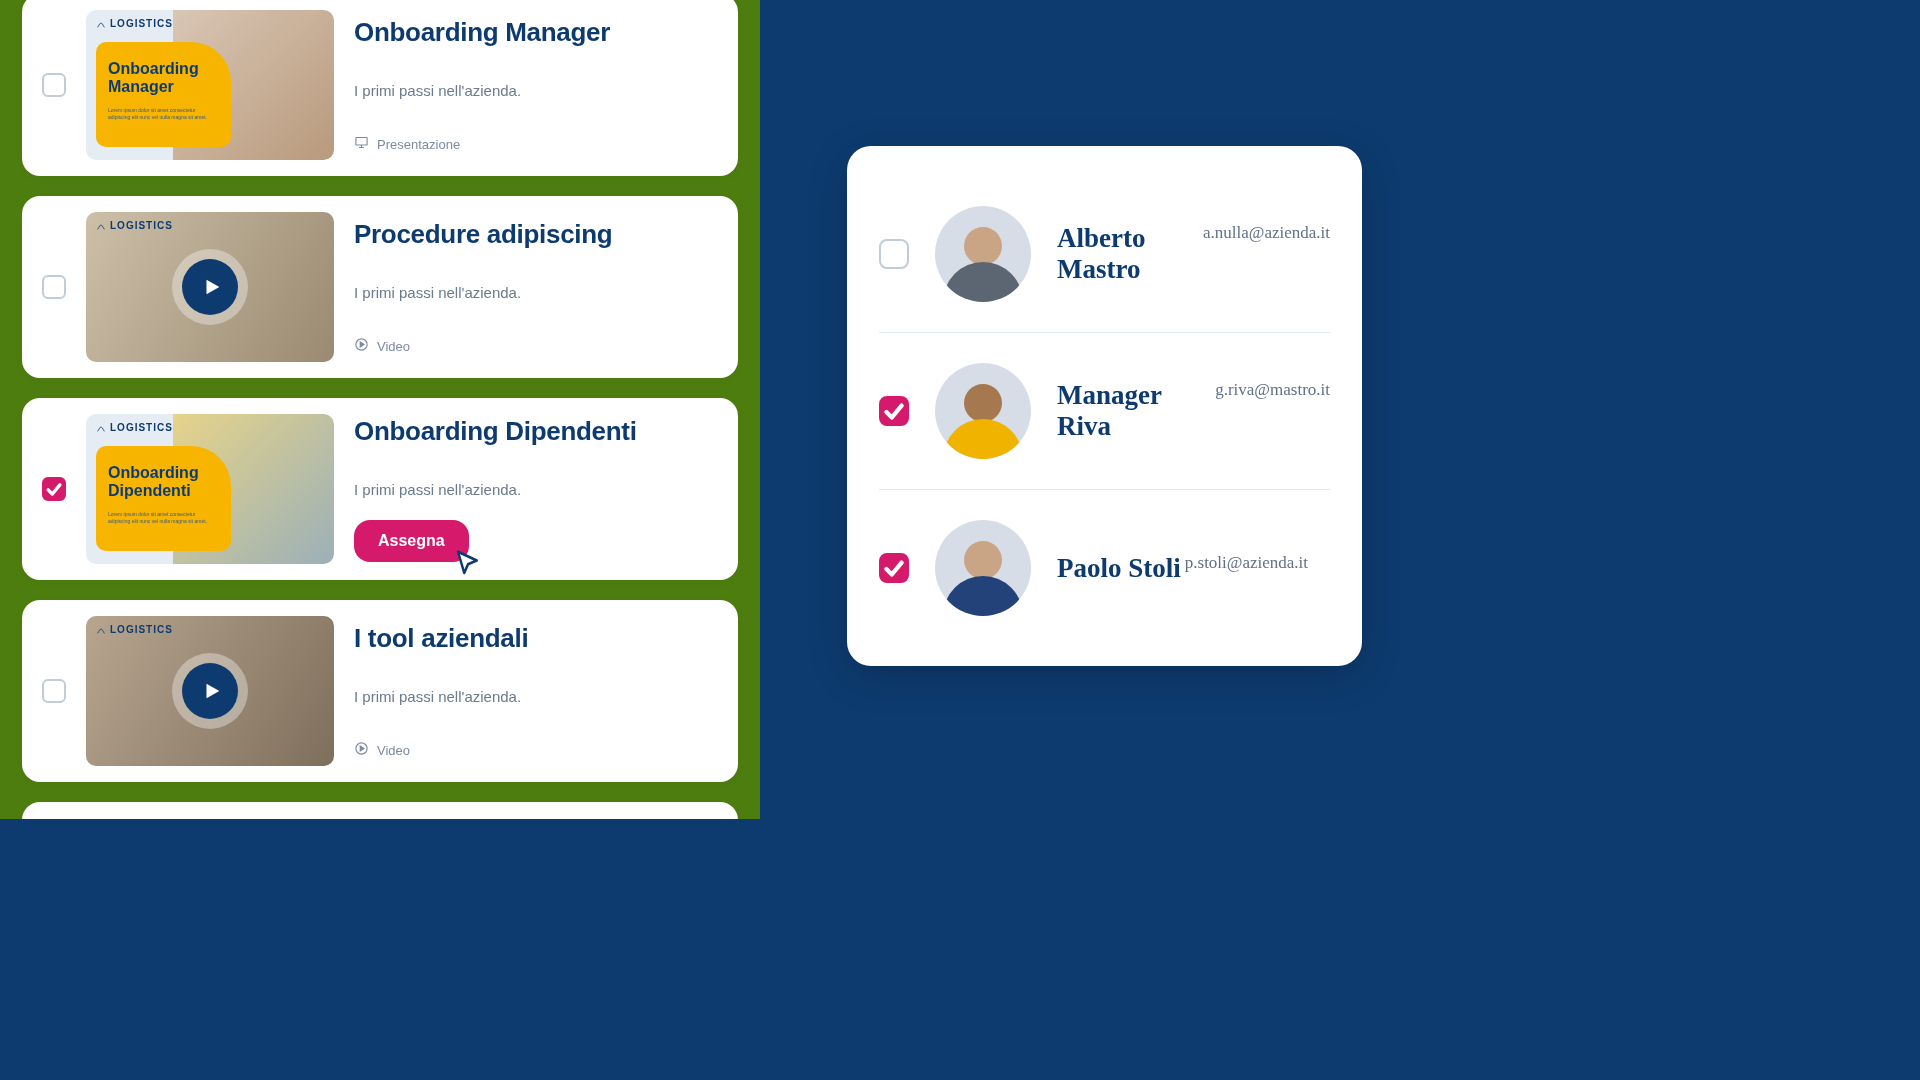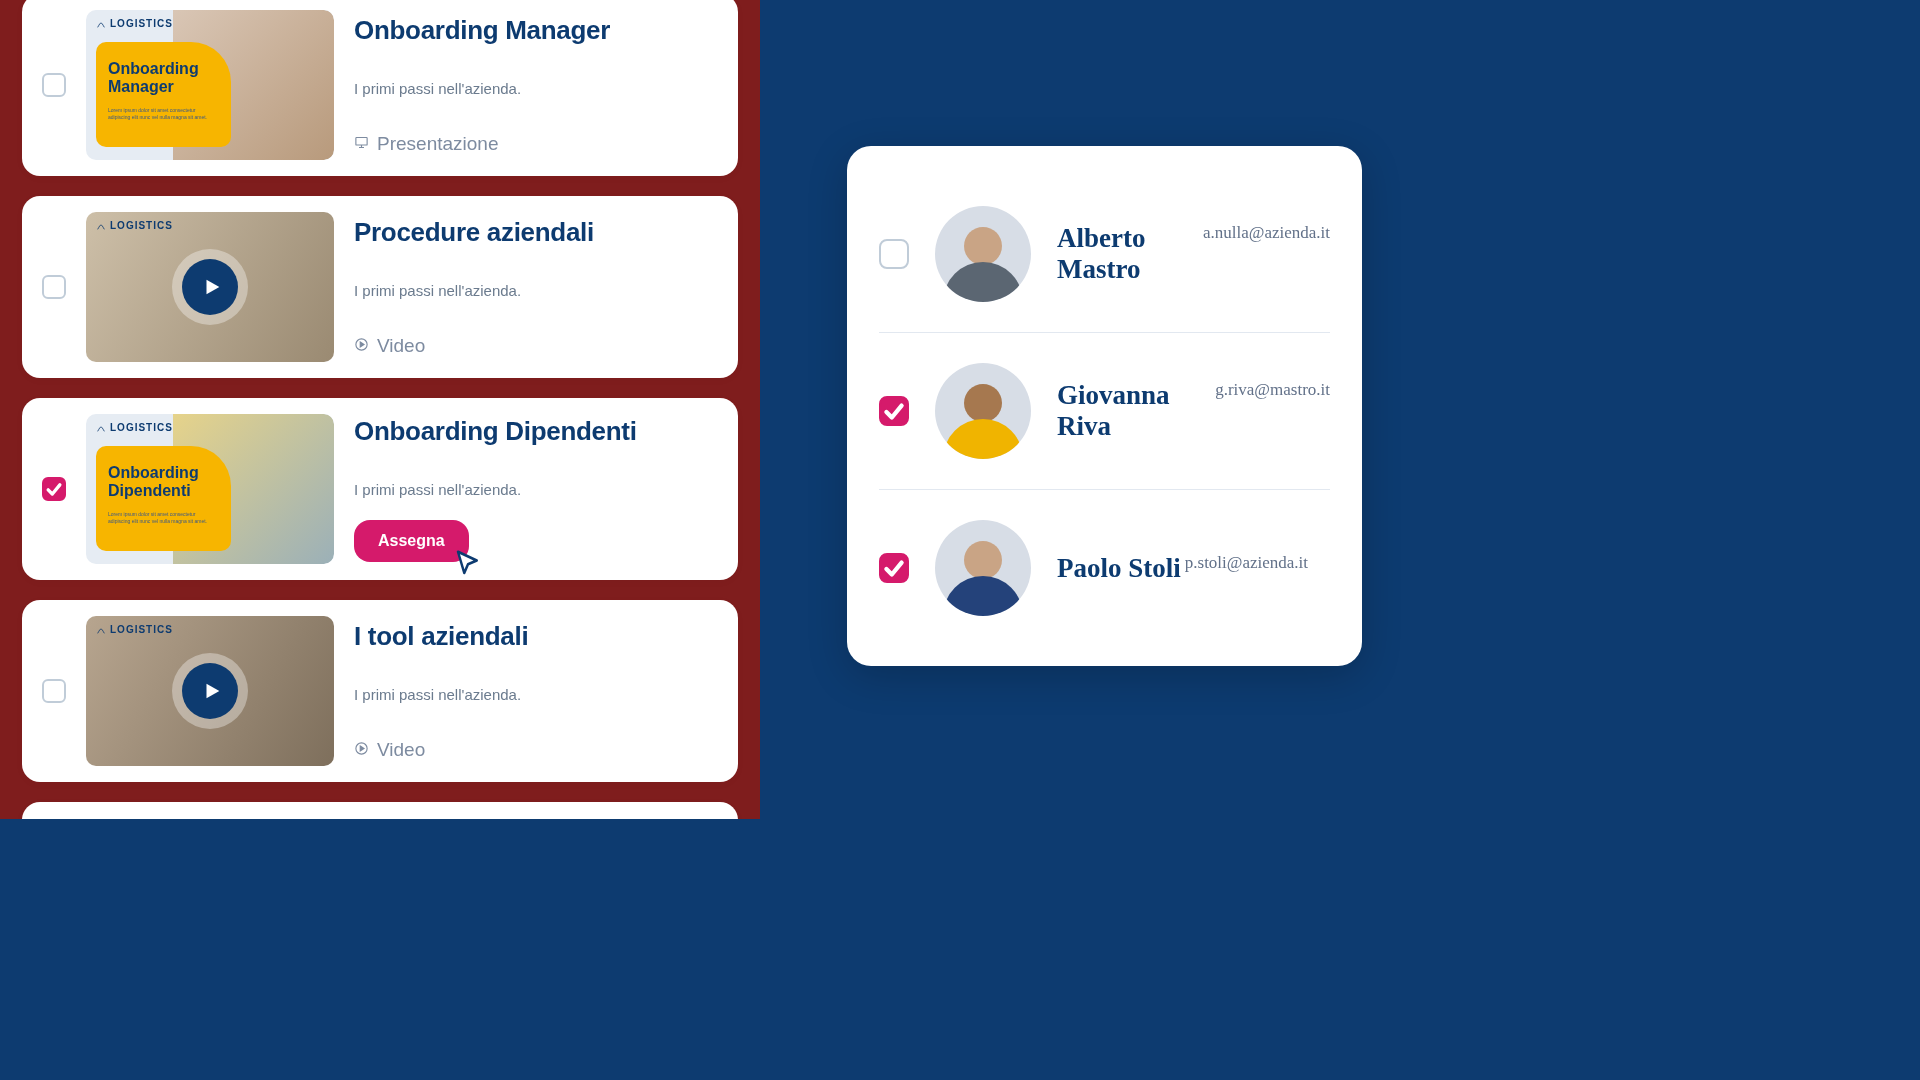--- a/index.html
+++ b/index.html
@@ -6,21 +6,21 @@
   body {
     width: 1466px;
     height: 819px;
     background: #0d3b70;
     font-family: -apple-system, BlinkMacSystemFont, "Segoe UI", Arial, sans-serif;
     display: flex;
   }
 
   
   .courses-col {
-    background: #7f1d1d;
+    background: #4d7c0f;
     width: 760px;
     height: 819px;
     padding: 0 22px;
     overflow: hidden;
     position: relative;
   }
   .courses-list { margin-top: -6px; }
 
   .course-card {
     display: flex;
@@ -82,21 +82,21 @@
     position: absolute; left: 50%; top: 50%; transform: translate(-50%,-50%);
     width: 56px; height: 56px; border-radius: 50%;
     background: #0d3b70; display: flex; align-items: center; justify-content: center;
     box-shadow: 0 0 0 10px rgba(255,255,255,0.35);
   }
   .play-badge svg { width: 22px; height: 22px; margin-left: 3px; }
 
   .card-body { flex: 1; display: flex; flex-direction: column; gap: 8px; }
   .course-title { color: #0d3b70; font-size: 26px; font-weight: 800; letter-spacing: -0.3px; }
   .course-desc { color: #6b7b8e; font-size: 15px; margin-top: 26px; }
-  .meta-row { display: flex; align-items: center; gap: 8px; color: #7d8ba0; font-size: 19px; margin-top: 28px; }
+  .meta-row { display: flex; align-items: center; gap: 8px; color: #7d8ba0; font-size: 13px; margin-top: 28px; }
   .meta-row svg { width: 15px; height: 15px; }
 
   .assign-btn {
     margin-top: 14px;
     align-self: flex-start;
     background: #d51a6b;
     color: #fff;
     font-size: 16px;
     font-weight: 700;
     border: none;
@@ -204,21 +204,21 @@
             </svg>
           <span>LOGISTICS</span>
         </div>
         <div class="play-badge">
           <svg viewBox="0 0 24 24" fill="#fff">
               <polygon points="6 4 20 12 6 20"></polygon>
             </svg>
         </div>
       </div>
       <div class="card-body">
-        <div class="course-title">Procedure aziendali</div>
+        <div class="course-title">Procedure adipiscing</div>
         <div class="course-desc">I primi passi nell'azienda.</div>
         <div class="meta-row">
           <span>
             <svg viewBox="0 0 24 24" fill="none" stroke="currentColor" stroke-width="1.8">
                 <circle cx="12" cy="12" r="9"></circle>
                 <polygon points="10 8 16 12 10 16" fill="currentColor"></polygon>
               </svg>
           </span>
           <span>Video</span>
         </div>
@@ -319,21 +319,21 @@
       <div class="chk checked">
         <svg viewBox="0 0 24 24" fill="none" stroke="#fff" stroke-width="4" stroke-linecap="round" stroke-linejoin="round">
             <polyline points="5 13 10 18 19 7"></polyline>
           </svg>
       </div>
       <div class="avatar a2">
           <div class="head"></div>
           <div class="body"></div>
         </div>
       <div class="person-info">
-        <div class="person-name">Giovanna Riva</div>
+        <div class="person-name">Manager Riva</div>
         <div class="person-email">g.riva@mastro.it</div>
       </div>
     </div>
 
     <div class="person-row">
       <div class="chk checked">
         <svg viewBox="0 0 24 24" fill="none" stroke="#fff" stroke-width="4" stroke-linecap="round" stroke-linejoin="round">
             <polyline points="5 13 10 18 19 7"></polyline>
           </svg>
       </div>

